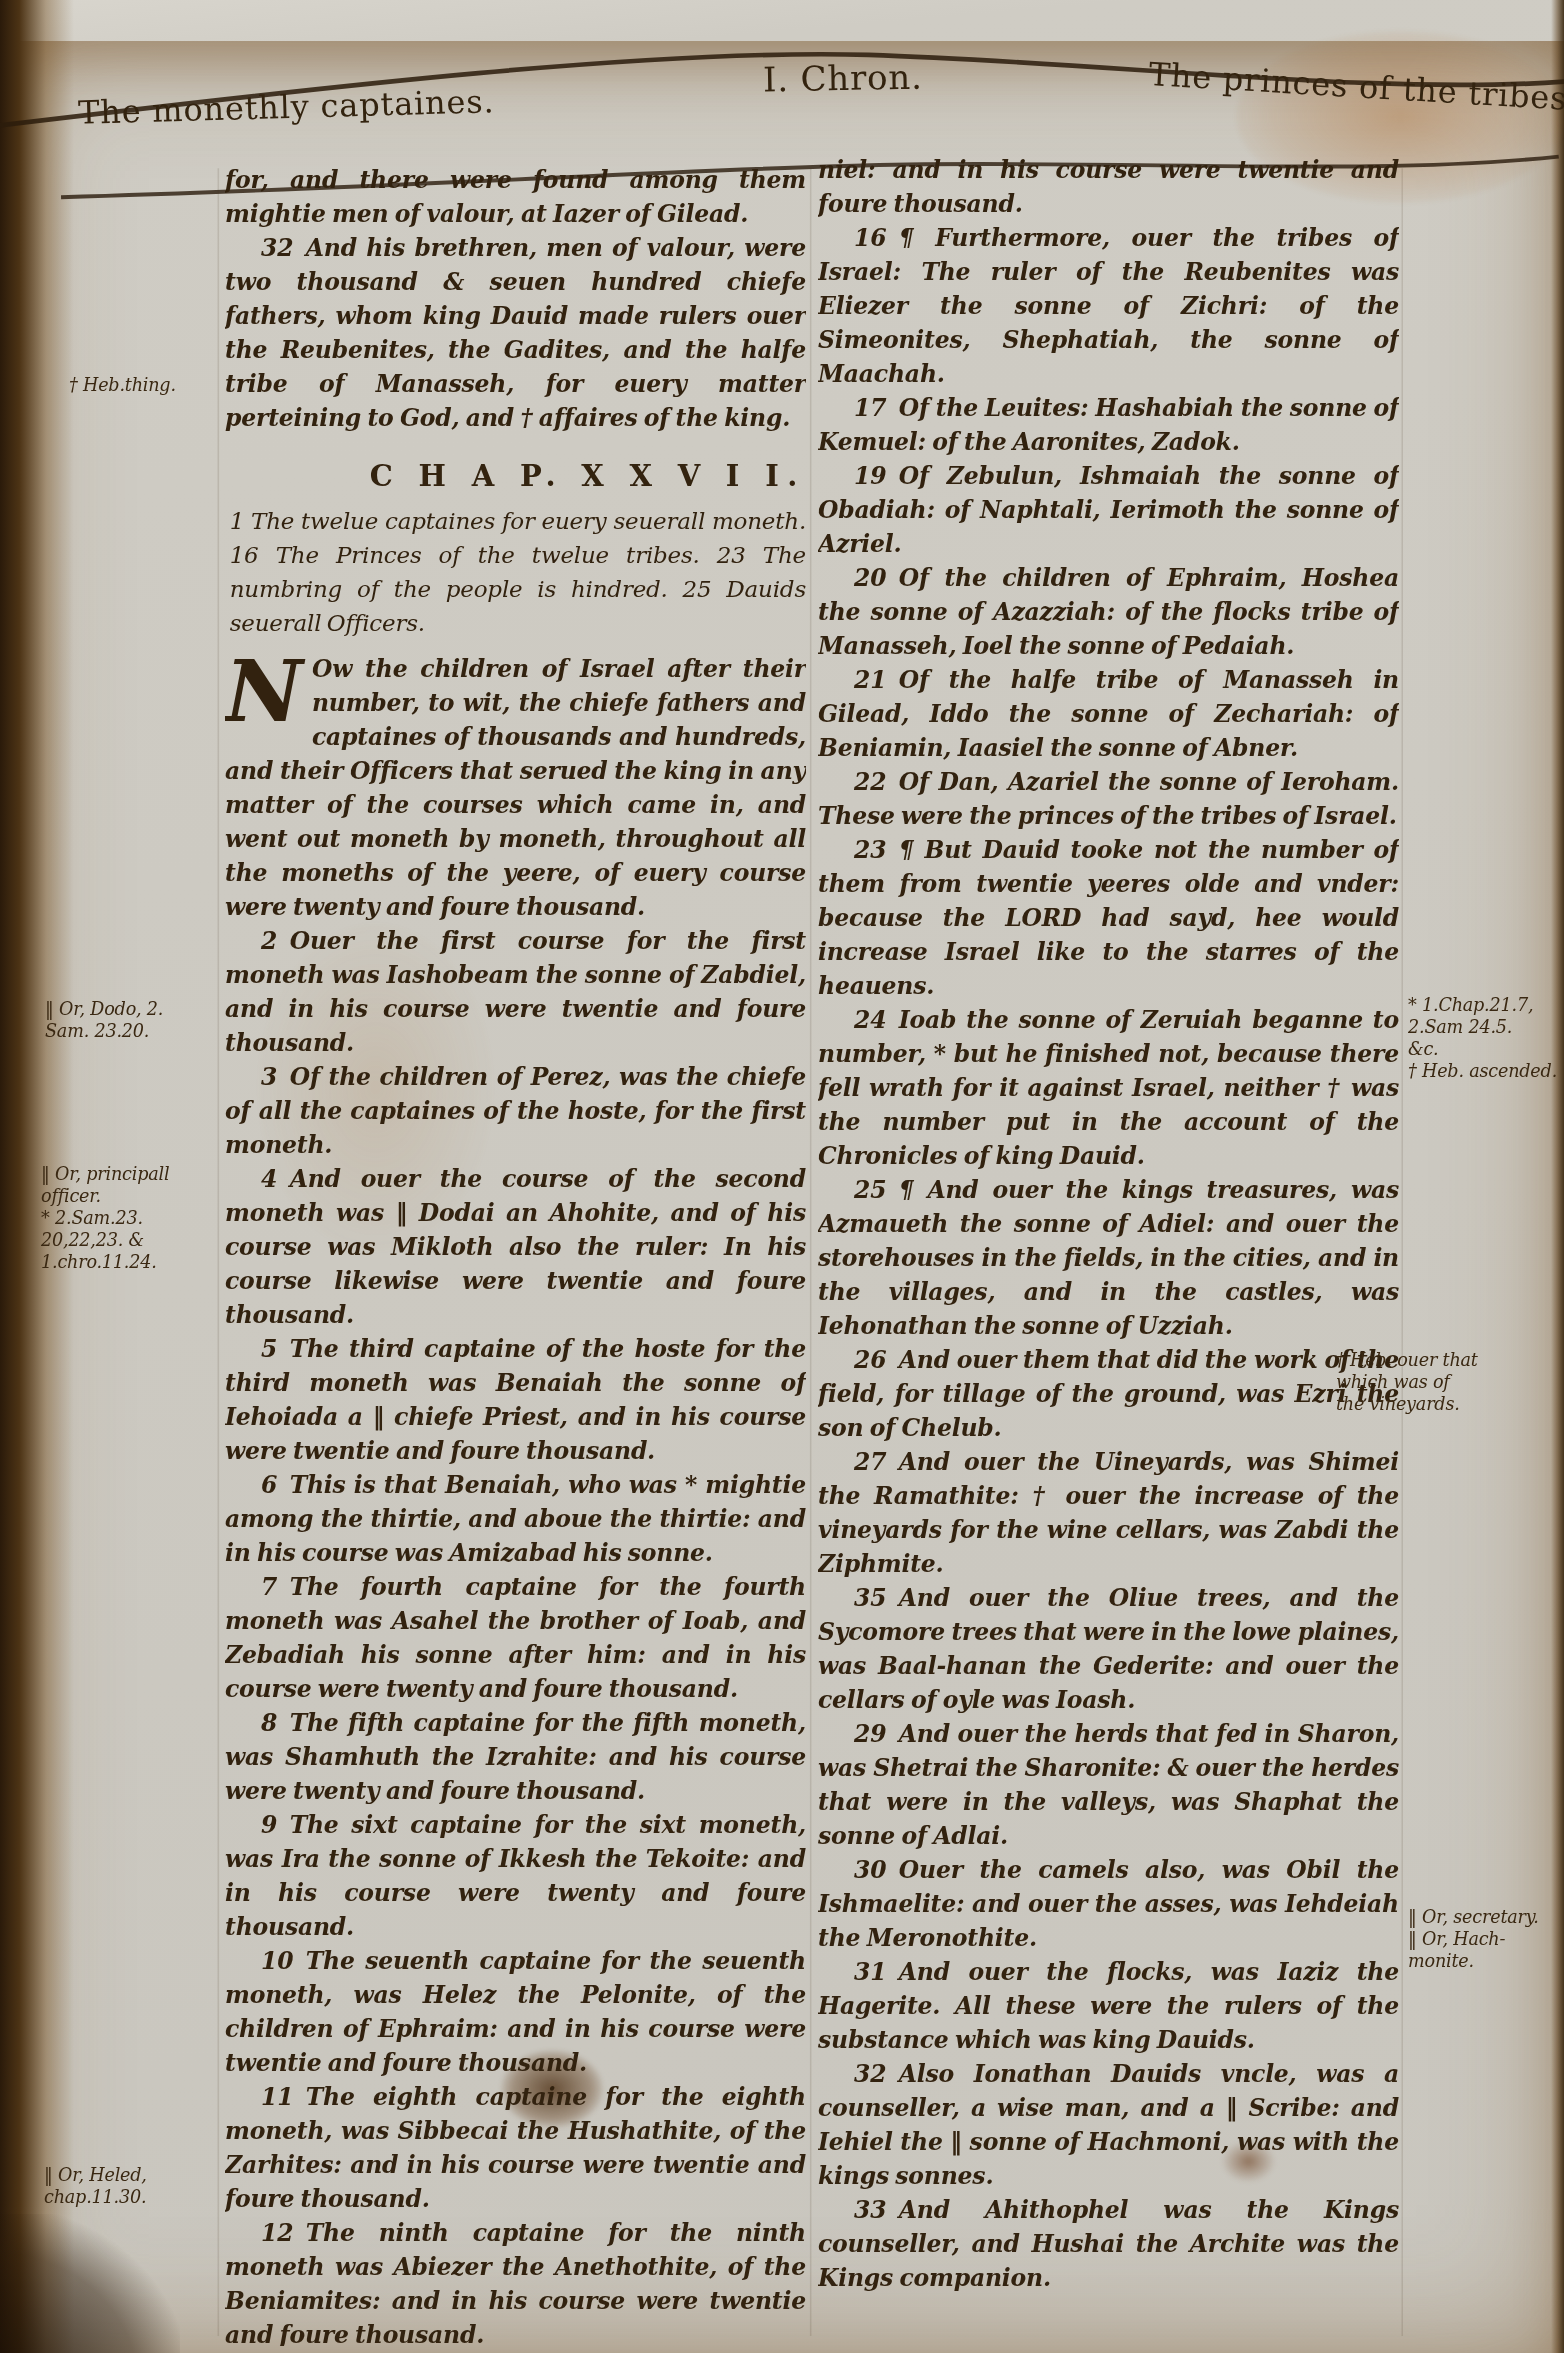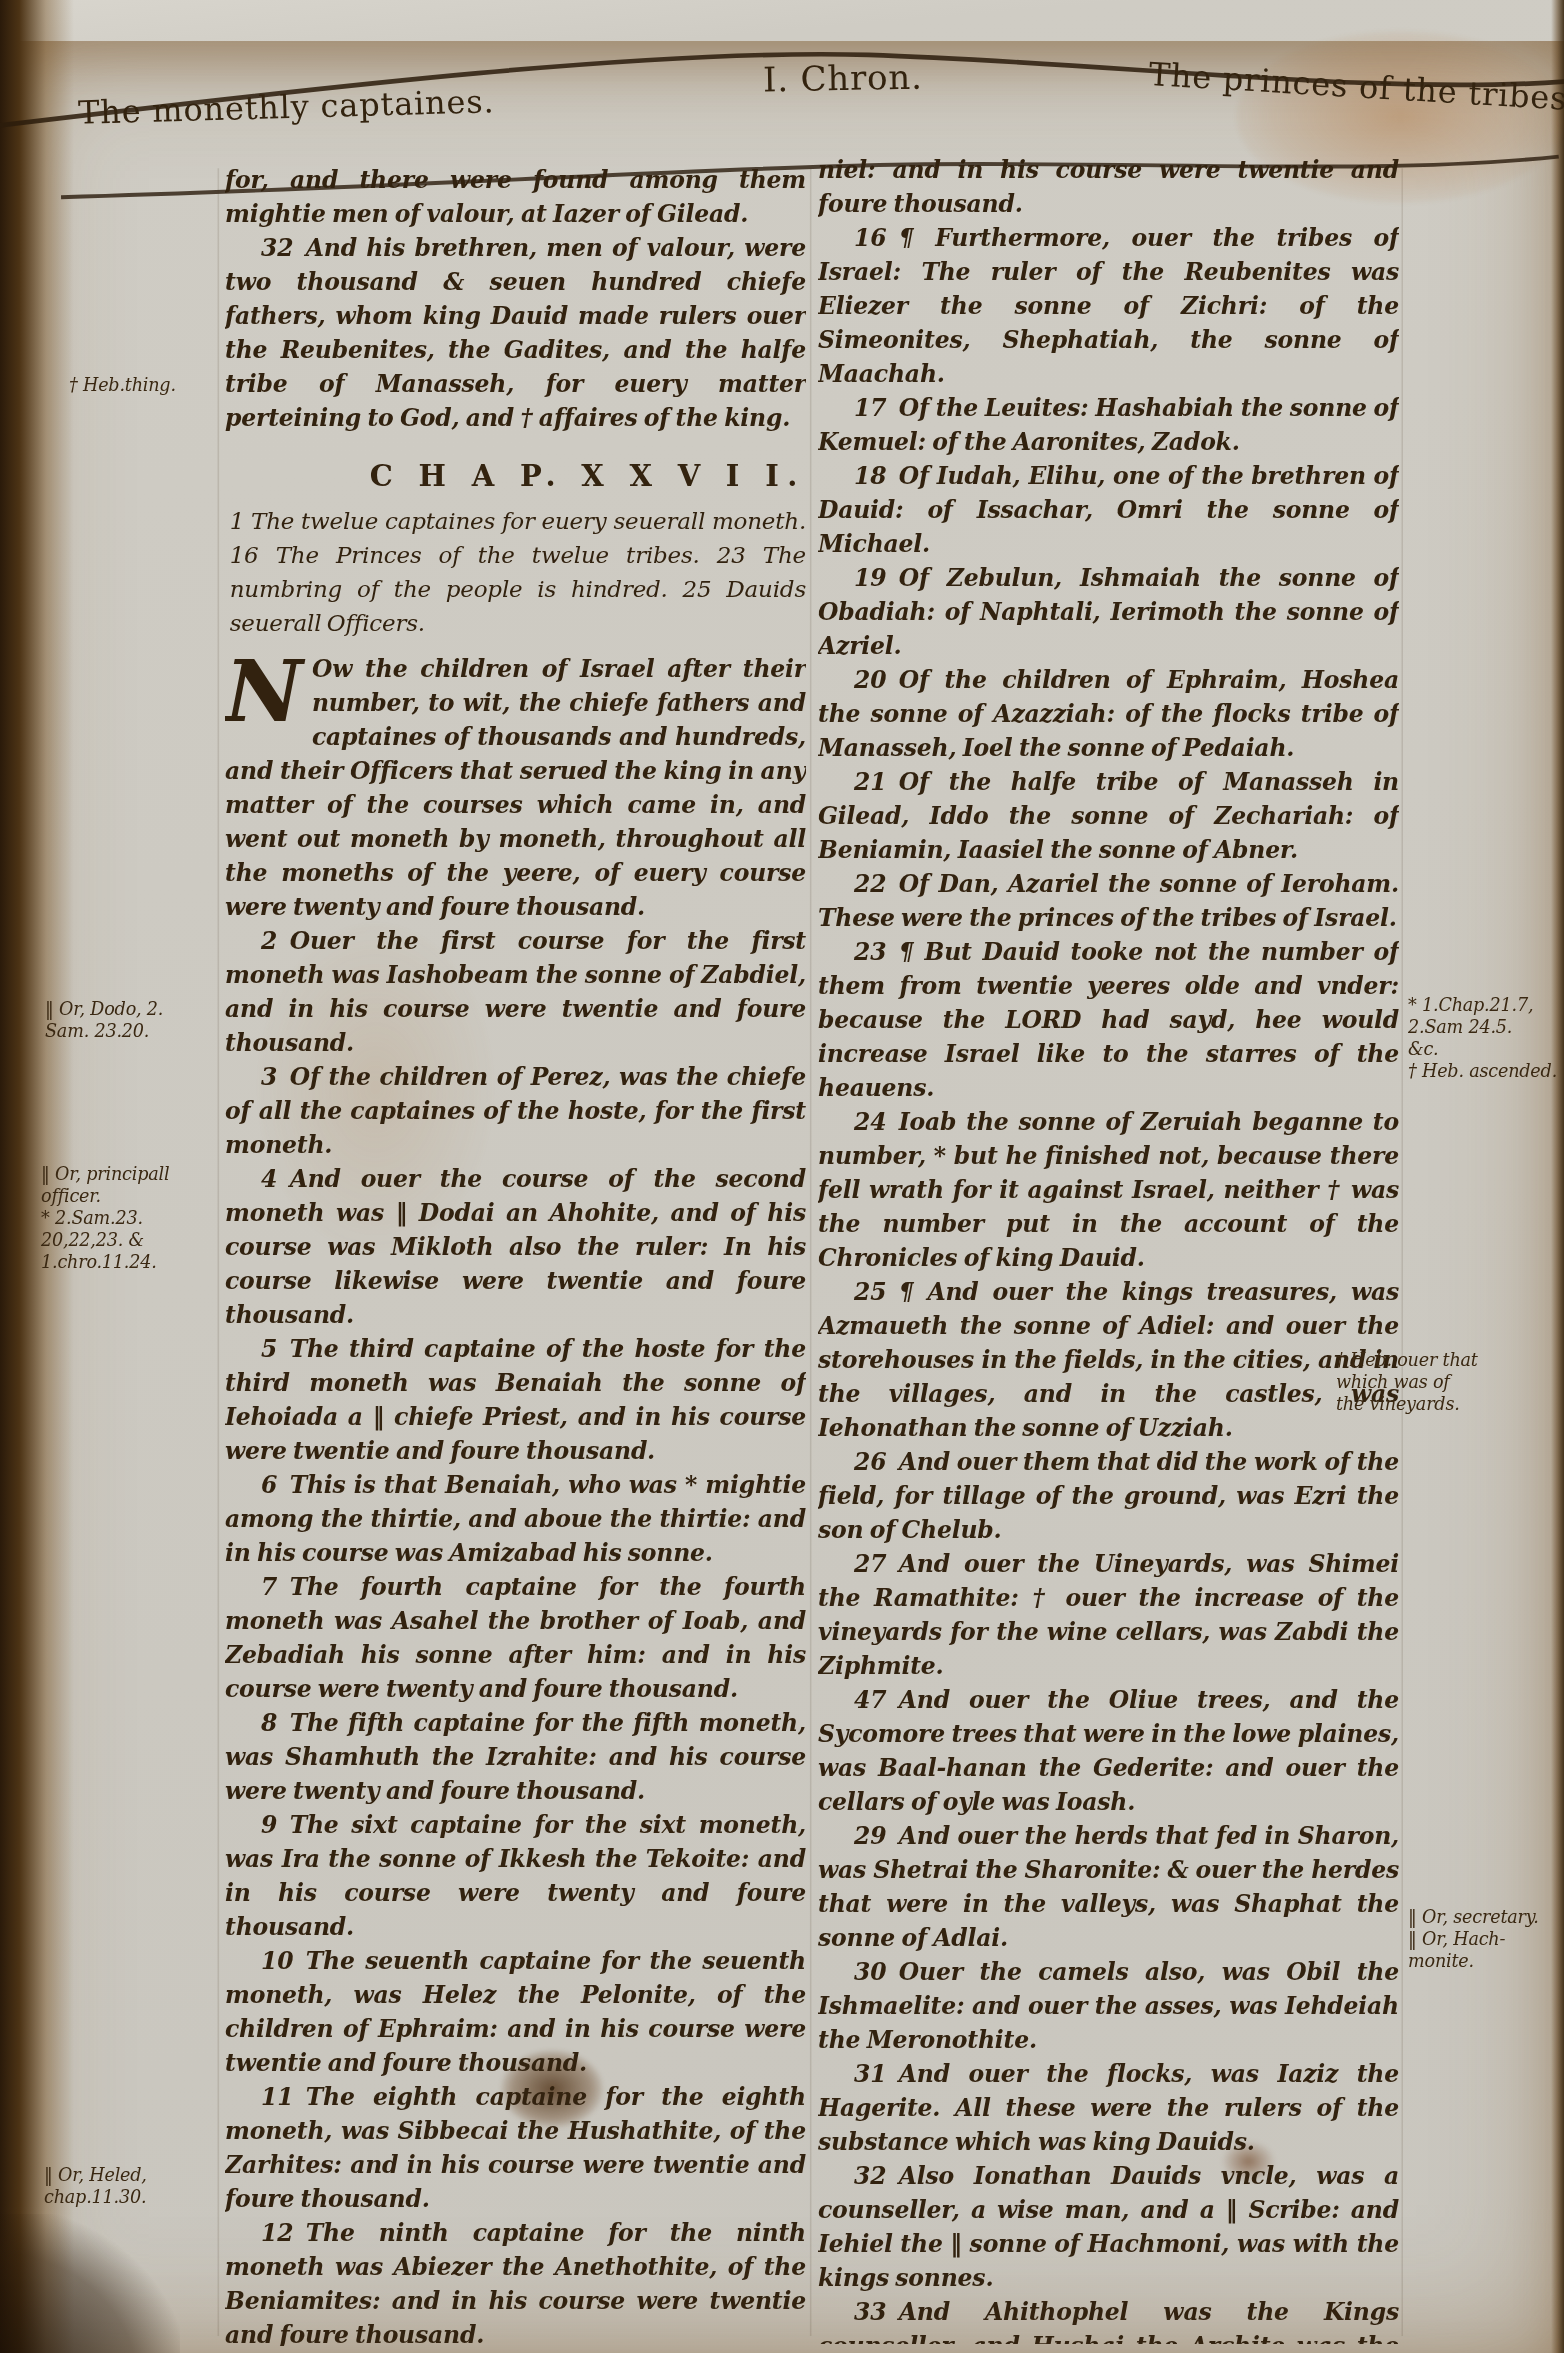--- a/index.html
+++ b/index.html
@@ -95,31 +95,30 @@
       <p class="para verse"><span class="vnum">8</span><span class="vtext">The fifth captaine for the fifth moneth, was Shamhuth the Izrahite: and his course were twenty and foure thousand.</span></p>
       <p class="para verse"><span class="vnum">9</span><span class="vtext">The sixt captaine for the sixt moneth, was Ira the sonne of Ikkesh the Tekoite: and in his course were twenty and foure thousand.</span></p>
       <p class="para verse"><span class="vnum">10</span><span class="vtext">The seuenth captaine for the seuenth moneth, was Helez the Pelonite, of the children of Ephraim: and in his course were twentie and foure thousand.</span></p>
       <p class="para verse"><span class="vnum">11</span><span class="vtext">The eighth captaine for the eighth moneth, was Sibbecai the Hushathite, of the Zarhites: and in his course were twentie and foure thousand.</span></p>
       <p class="para verse"><span class="vnum">12</span><span class="vtext">The ninth captaine for the ninth moneth was Abiezer the Anethothite, of the Beniamites: and in his course were twentie and foure thousand.</span></p>
     </div>
   <div id="col2" class="column">
       <p class="para cont">niel: and in his course were twentie and foure thousand.</p>
       <p class="para verse"><span class="vnum">16</span><span class="vtext">¶ Furthermore, ouer the tribes of Israel: The ruler of the Reubenites was Eliezer the sonne of Zichri: of the Simeonites, Shephatiah, the sonne of Maachah.</span></p>
       <p class="para verse"><span class="vnum">17</span><span class="vtext">Of the Leuites: Hashabiah the sonne of Kemuel: of the Aaronites, Zadok.</span></p>
-      <p class="para verse"><span class="vnum">18</span><span class="vtext">Of Iudah, Elihu, one of the brethren of Dauid: of Issachar, Omri the sonne of Michael.</span></p>
       <p class="para verse"><span class="vnum">19</span><span class="vtext">Of Zebulun, Ishmaiah the sonne of Obadiah: of Naphtali, Ierimoth the sonne of Azriel.</span></p>
       <p class="para verse"><span class="vnum">20</span><span class="vtext">Of the children of Ephraim, Hoshea the sonne of Azazziah: of the flocks tribe of Manasseh, Ioel the sonne of Pedaiah.</span></p>
       <p class="para verse"><span class="vnum">21</span><span class="vtext">Of the halfe tribe of Manasseh in Gilead, Iddo the sonne of Zechariah: of Beniamin, Iaasiel the sonne of Abner.</span></p>
       <p class="para verse"><span class="vnum">22</span><span class="vtext">Of Dan, Azariel the sonne of Ieroham. These were the princes of the tribes of Israel.</span></p>
       <p class="para verse"><span class="vnum">23</span><span class="vtext">¶ But Dauid tooke not the number of them from twentie yeeres olde and vnder: because the LORD had sayd, hee would increase Israel like to the starres of the heauens.</span></p>
       <p class="para verse"><span class="vnum">24</span><span class="vtext">Ioab the sonne of Zeruiah beganne to number, * but he finished not, because there fell wrath for it against Israel, neither † was the number put in the account of the Chronicles of king Dauid.</span></p>
       <p class="para verse"><span class="vnum">25</span><span class="vtext">¶ And ouer the kings treasures, was Azmaueth the sonne of Adiel: and ouer the storehouses in the fields, in the cities, and in the villages, and in the castles, was Iehonathan the sonne of Uzziah.</span></p>
       <p class="para verse"><span class="vnum">26</span><span class="vtext">And ouer them that did the work of the field, for tillage of the ground, was Ezri the son of Chelub.</span></p>
       <p class="para verse"><span class="vnum">27</span><span class="vtext">And ouer the Uineyards, was Shimei the Ramathite: † ouer the increase of the vineyards for the wine cellars, was Zabdi the Ziphmite.</span></p>
-      <p class="para verse"><span class="vnum">47</span><span class="vtext">And ouer the Oliue trees, and the Sycomore trees that were in the lowe plaines, was Baal-hanan the Gederite: and ouer the cellars of oyle was Ioash.</span></p>
+      <p class="para verse"><span class="vnum">35</span><span class="vtext">And ouer the Oliue trees, and the Sycomore trees that were in the lowe plaines, was Baal-hanan the Gederite: and ouer the cellars of oyle was Ioash.</span></p>
       <p class="para verse"><span class="vnum">29</span><span class="vtext">And ouer the herds that fed in Sharon, was Shetrai the Sharonite: &amp; ouer the herdes that were in the valleys, was Shaphat the sonne of Adlai.</span></p>
       <p class="para verse"><span class="vnum">30</span><span class="vtext">Ouer the camels also, was Obil the Ishmaelite: and ouer the asses, was Iehdeiah the Meronothite.</span></p>
       <p class="para verse"><span class="vnum">31</span><span class="vtext">And ouer the flocks, was Iaziz the Hagerite. All these were the rulers of the substance which was king Dauids.</span></p>
       <p class="para verse"><span class="vnum">32</span><span class="vtext">Also Ionathan Dauids vncle, was a counseller, a wise man, and a ‖ Scribe: and Iehiel the ‖ sonne of Hachmoni, was with the kings sonnes.</span></p>
       <p class="para verse"><span class="vnum">33</span><span class="vtext">And Ahithophel was the Kings counseller, and Hushai the Archite was the Kings companion.</span></p>
     </div>
   <div id="margin-right">
       <div class="margin-note" style="top: 994px; left: 1408px;">* 1.Chap.21.7,
 2.Sam 24.5.
 &amp;c.

